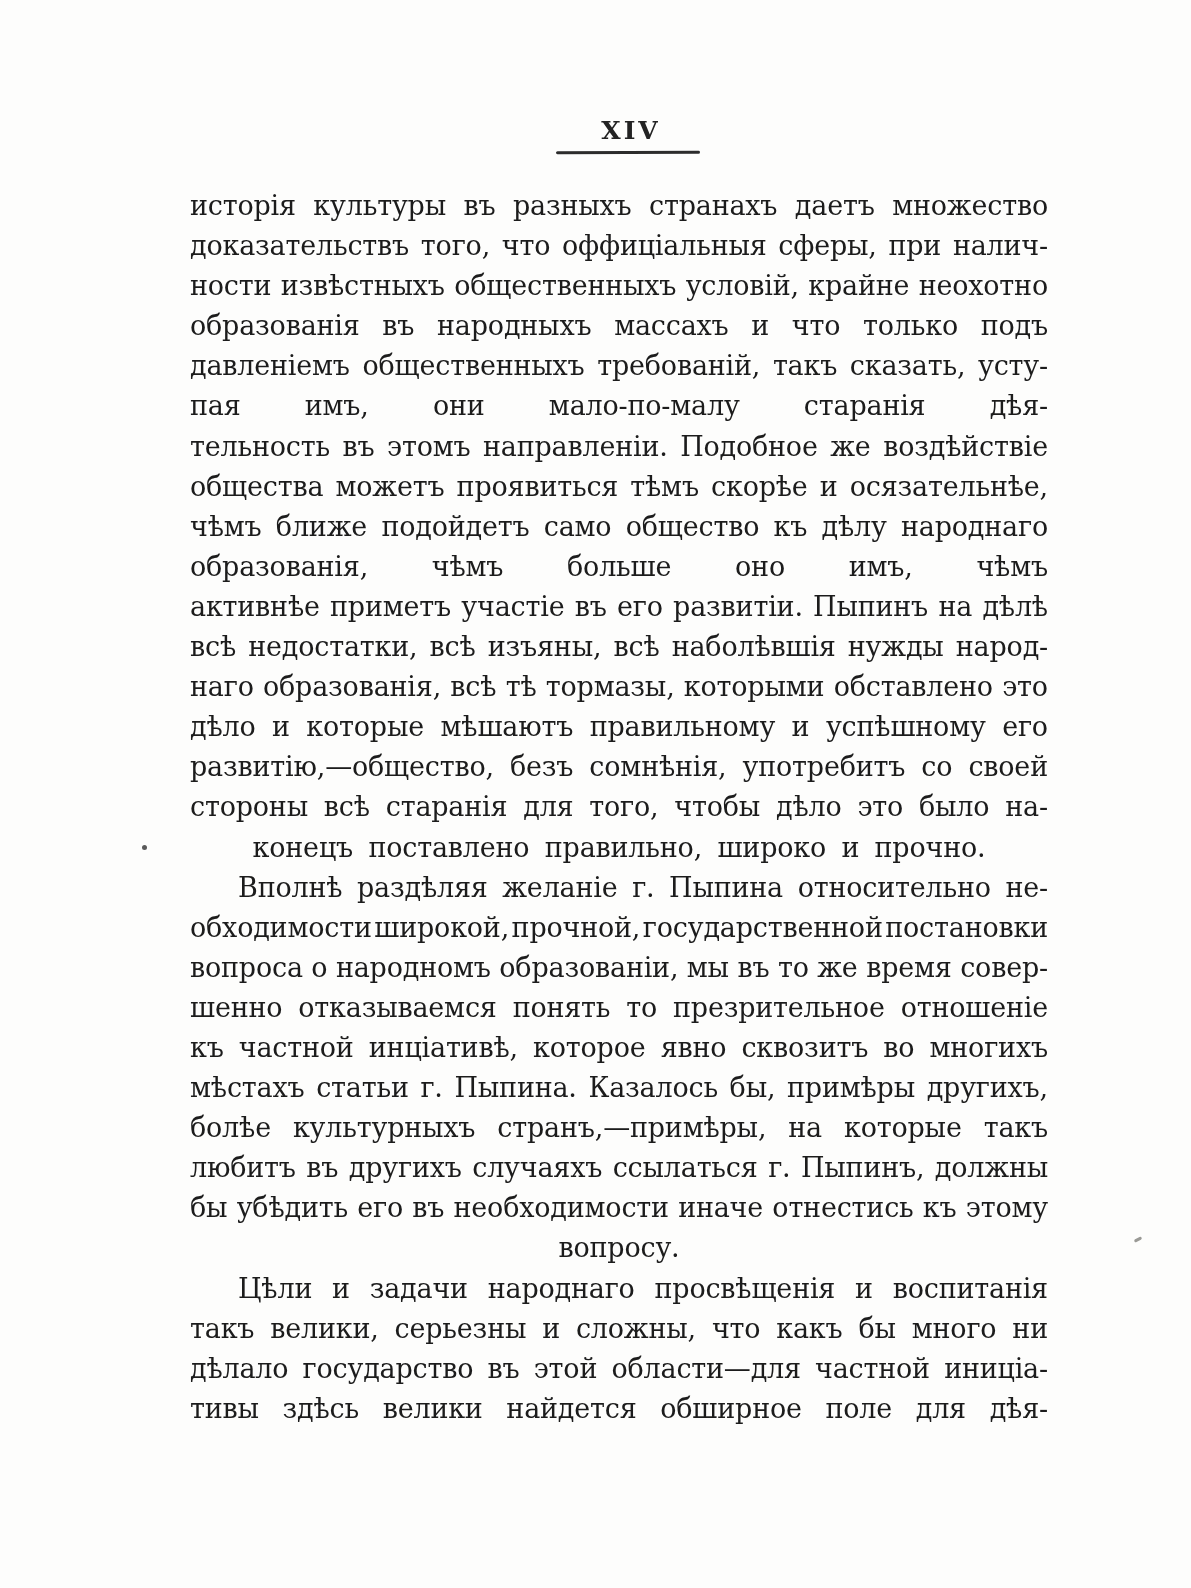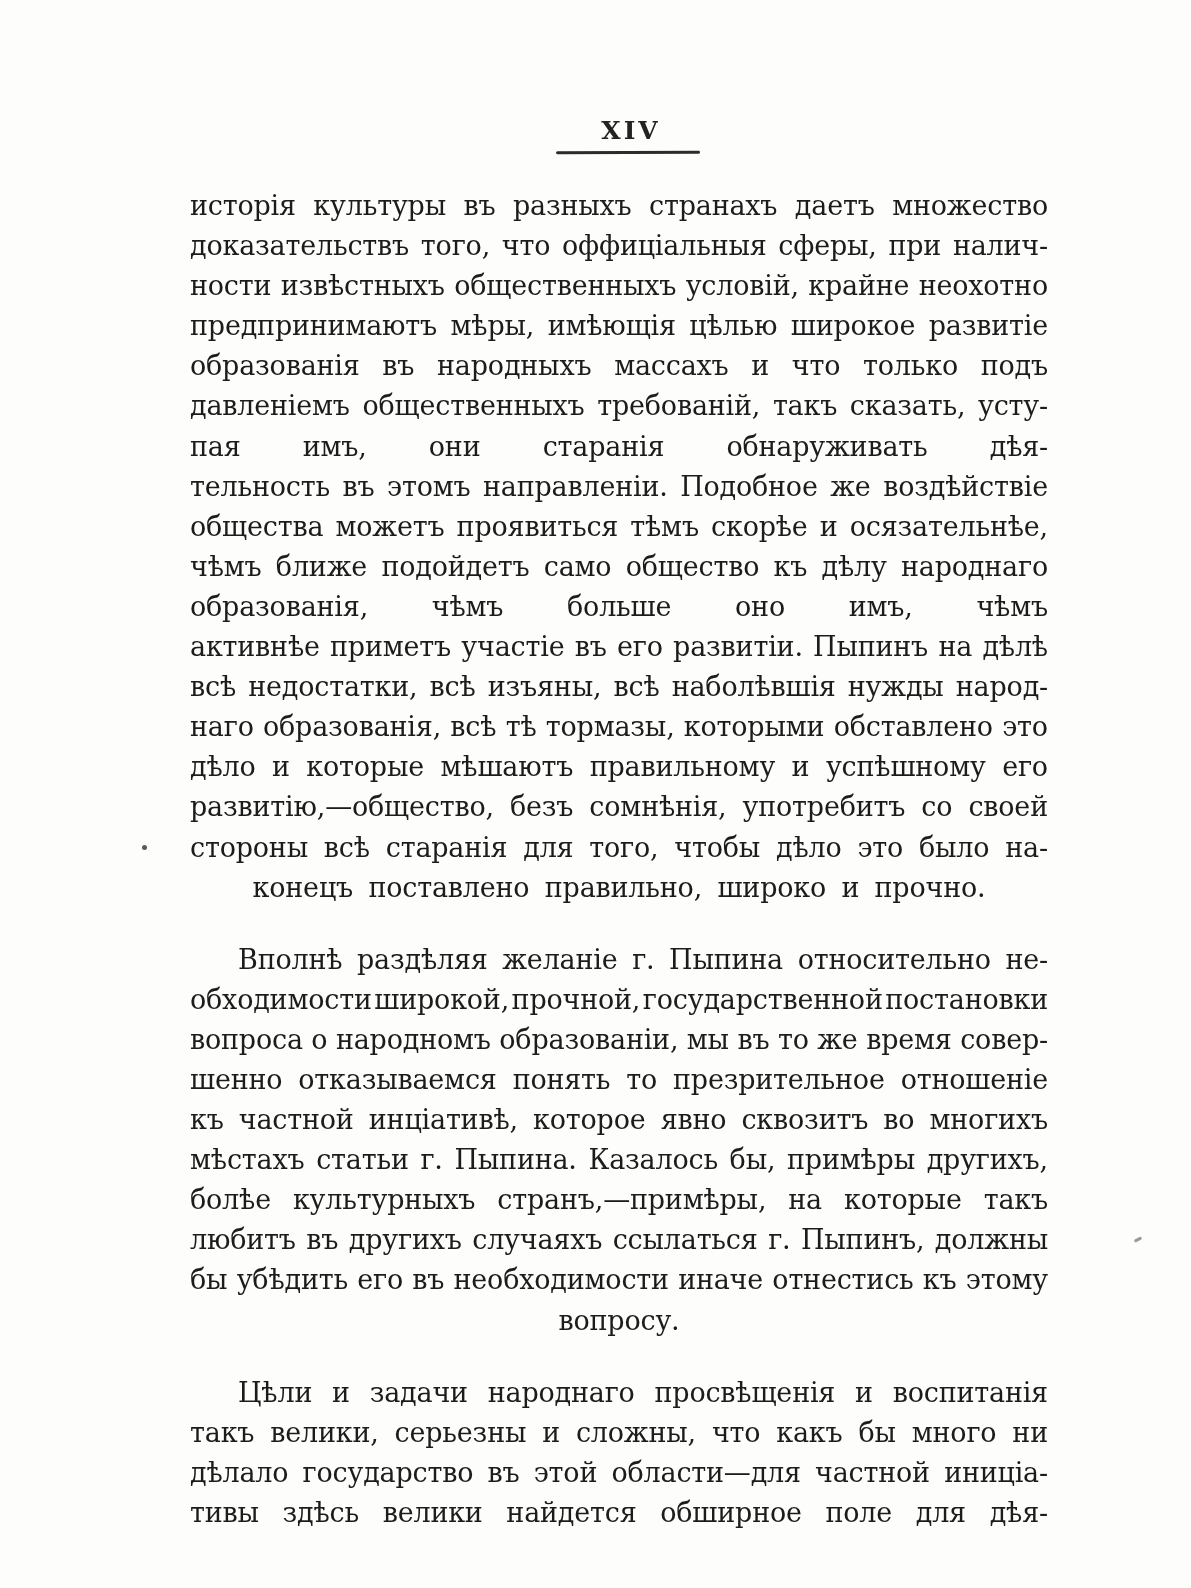--- a/index.html
+++ b/index.html
@@ -58,21 +58,20 @@
   .line {
     height: 40.1px;
     white-space: pre;
   }
   .line.just {
     display: flex;
     justify-content: space-between;
   }
   .line.indent {
     padding-left: 48px;
-    margin-top: 32px;
   }
   .line.para-end {
     word-spacing: 7px;
     text-align: center;
   }
   .speck-1 {
     position: absolute;
     top: 845px;
     left: 142px;
     width: 5px;
@@ -97,24 +96,23 @@
 <div class="page" style="background: rgb(253, 253, 252);">
   <div class="page-header">
     <span class="page-number">XIV</span>
   </div>
   <div class="header-rule"></div>
 
   <div class="text-block" style="color: rgb(28, 28, 28);">
       <div class="line just"><span>исторія</span><span>культуры</span><span>въ</span><span>разныхъ</span><span>странахъ</span><span>даетъ</span><span>множество</span></div>
       <div class="line just"><span>доказательствъ</span><span>того,</span><span>что</span><span>оффиціальныя</span><span>сферы,</span><span>при</span><span>налич-</span></div>
       <div class="line just"><span>ности</span><span>извѣстныхъ</span><span>общественныхъ</span><span>условій,</span><span>крайне</span><span>неохотно</span></div>
-      <div class="line just"><span>предпринимаютъ</span><span>мѣры,</span><span>имѣющія</span><span>цѣлью</span><span>широкое</span><span>развитіе</span></div>
       <div class="line just"><span>образованія</span><span>въ</span><span>народныхъ</span><span>массахъ</span><span>и</span><span>что</span><span>только</span><span>подъ</span></div>
       <div class="line just"><span>давленіемъ</span><span>общественныхъ</span><span>требованій,</span><span>такъ</span><span>сказать,</span><span>усту-</span></div>
-      <div class="line just"><span>пая</span><span>имъ,</span><span>они</span><span>старанія</span><span>обнаруживать</span><span>дѣя-</span></div>
+      <div class="line just"><span>пая</span><span>имъ,</span><span>они</span><span>мало-по-малу</span><span>старанія</span><span>дѣя-</span></div>
       <div class="line just"><span>тельность</span><span>въ</span><span>этомъ</span><span>направленіи.</span><span>Подобное</span><span>же</span><span>воздѣйствіе</span></div>
       <div class="line just"><span>общества</span><span>можетъ</span><span>проявиться</span><span>тѣмъ</span><span>скорѣе</span><span>и</span><span>осязательнѣе,</span></div>
       <div class="line just"><span>чѣмъ</span><span>ближе</span><span>подойдетъ</span><span>само</span><span>общество</span><span>къ</span><span>дѣлу</span><span>народнаго</span></div>
       <div class="line just"><span>образованія,</span><span>чѣмъ</span><span>больше</span><span>оно</span><span>имъ,</span><span>чѣмъ</span></div>
       <div class="line just"><span>активнѣе</span><span>приметъ</span><span>участіе</span><span>въ</span><span>его</span><span>развитіи.</span><span>Пыпинъ</span><span>на</span><span>дѣлѣ</span></div>
       <div class="line just"><span>всѣ</span><span>недостатки,</span><span>всѣ</span><span>изъяны,</span><span>всѣ</span><span>наболѣвшія</span><span>нужды</span><span>народ-</span></div>
       <div class="line just"><span>наго</span><span>образованія,</span><span>всѣ</span><span>тѣ</span><span>тормазы,</span><span>которыми</span><span>обставлено</span><span>это</span></div>
       <div class="line just"><span>дѣло</span><span>и</span><span>которые</span><span>мѣшаютъ</span><span>правильному</span><span>и</span><span>успѣшному</span><span>его</span></div>
       <div class="line just"><span>развитію,—общество,</span><span>безъ</span><span>сомнѣнія,</span><span>употребитъ</span><span>со</span><span>своей</span></div>
       <div class="line just"><span>стороны</span><span>всѣ</span><span>старанія</span><span>для</span><span>того,</span><span>чтобы</span><span>дѣло</span><span>это</span><span>было</span><span>на-</span></div>

